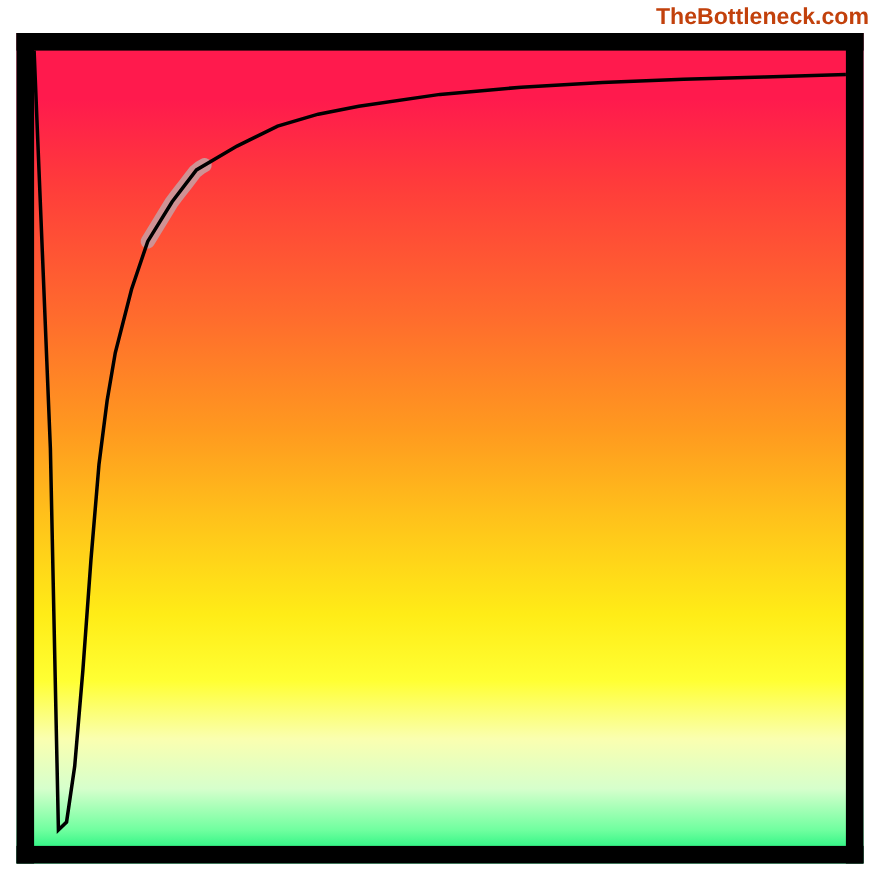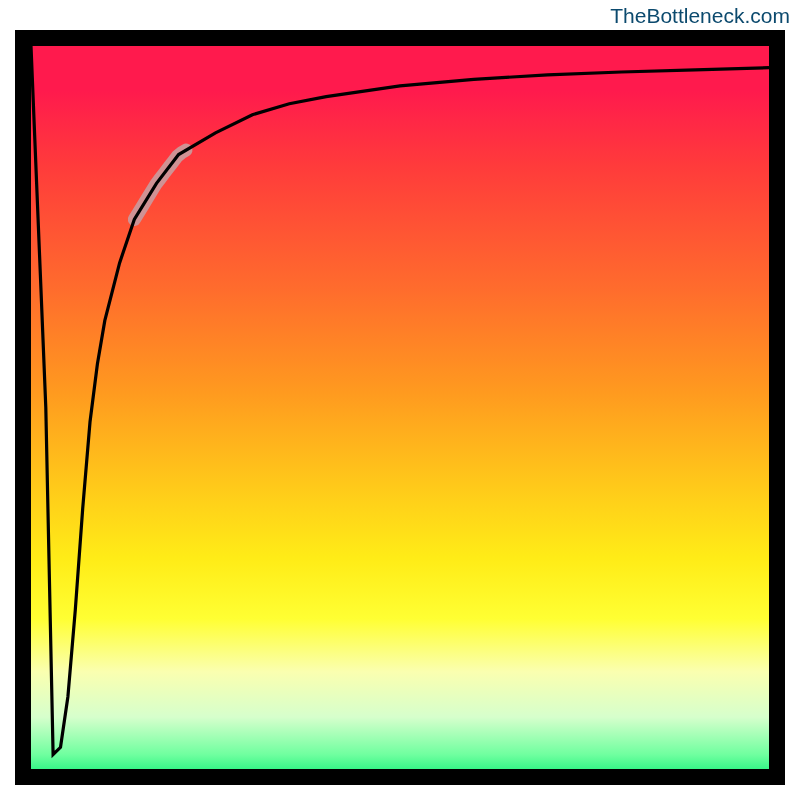--- a/index.html
+++ b/index.html
@@ -14,23 +14,23 @@
   .wrap {
     position: relative;
     width: 800px;
     height: 800px;
   }
   .attribution {
     position: absolute;
     top: 4px;
     right: 10px;
     font-size: 21px;
-    color: #0c4a6e;
+    color: #c2410c;
     letter-spacing: 0px;
-    font-weight: 400;
+    font-weight: 700;
     z-index: 10;
   }
   .plot-area {
     position: absolute;
     left: 15px;
     top: 30px;
     width: 770px;
     height: 755px;
     background: linear-gradient(to bottom,
       #ff1a4d 0%,

